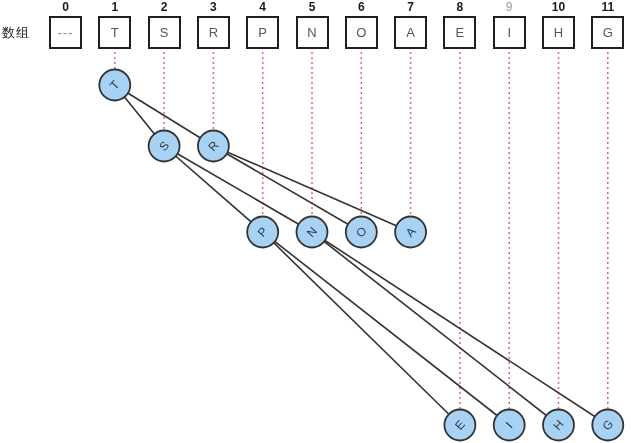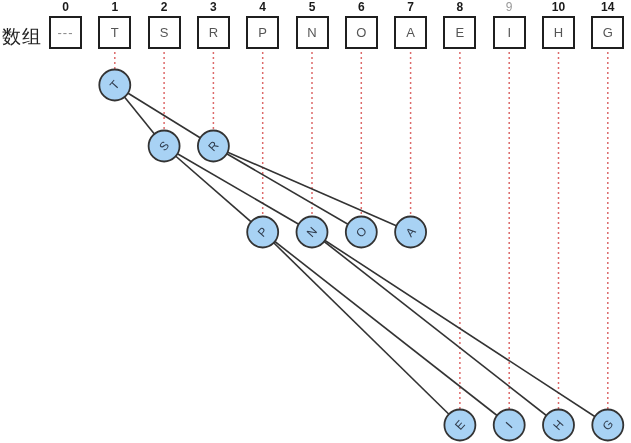--- a/index.html
+++ b/index.html
@@ -1,21 +1,21 @@
 <!DOCTYPE html>
 <html><head>
 <meta charset="utf-8">
 <style>
   html,body{margin:0;padding:0;background:#ffffff;}
   .stage{
     position:relative;width:631px;height:443px;background:#ffffff;
     font-family:"Liberation Sans",sans-serif;overflow:hidden;
   }
   .array-label{
-    position:absolute;left:2px;top:24px;font-size:19px;color:#222222;
+    position:absolute;left:2px;top:24px;font-size:13px;color:#222222;
     letter-spacing:1px;
   }
   .idx{
     position:absolute;top:0;width:34px;text-align:center;
     font-size:12px;font-weight:bold;color:#1a1a1a;
   }
   .idx.muted{color:#999999;font-weight:normal;}
   .cell{
     position:absolute;top:16px;width:33px;height:33px;box-sizing:border-box;
     border:2px solid #1f1f1f;background:#ffffff;
@@ -35,21 +35,21 @@
       <div class="idx" style="left: 97.8px;">1</div>
       <div class="idx" style="left: 147.1px;">2</div>
       <div class="idx" style="left: 196.4px;">3</div>
       <div class="idx" style="left: 245.7px;">4</div>
       <div class="idx" style="left: 295px;">5</div>
       <div class="idx" style="left: 344.3px;">6</div>
       <div class="idx" style="left: 393.6px;">7</div>
       <div class="idx" style="left: 442.9px;">8</div>
       <div class="idx muted" style="left: 492.2px;">9</div>
       <div class="idx" style="left: 541.5px; text-align: center;">10</div>
-      <div class="idx" style="left: 590.8px;">14</div>
+      <div class="idx" style="left: 590.8px;">11</div>
     </div>
   <div id="cell-row">
       <div class="cell empty" style="left: 49px;">---</div>
       <div class="cell" style="left: 98.3px;">T</div>
       <div class="cell" style="left: 147.6px;">S</div>
       <div class="cell" style="left: 196.9px;">R</div>
       <div class="cell" style="left: 246.2px;">P</div>
       <div class="cell" style="left: 295.5px;">N</div>
       <div class="cell" style="left: 344.8px;">O</div>
       <div class="cell" style="left: 394.1px;">A</div>

